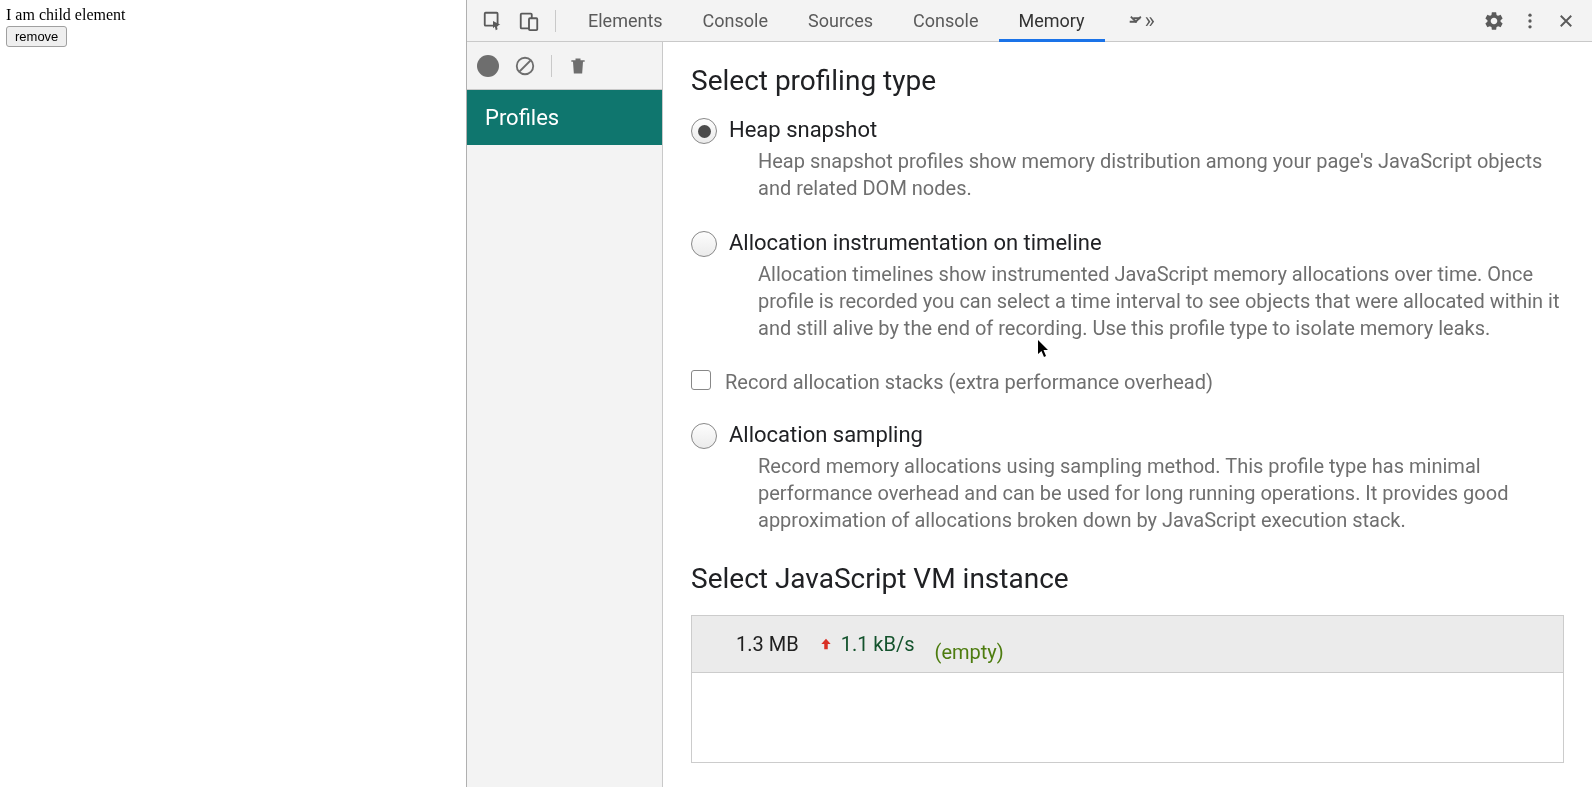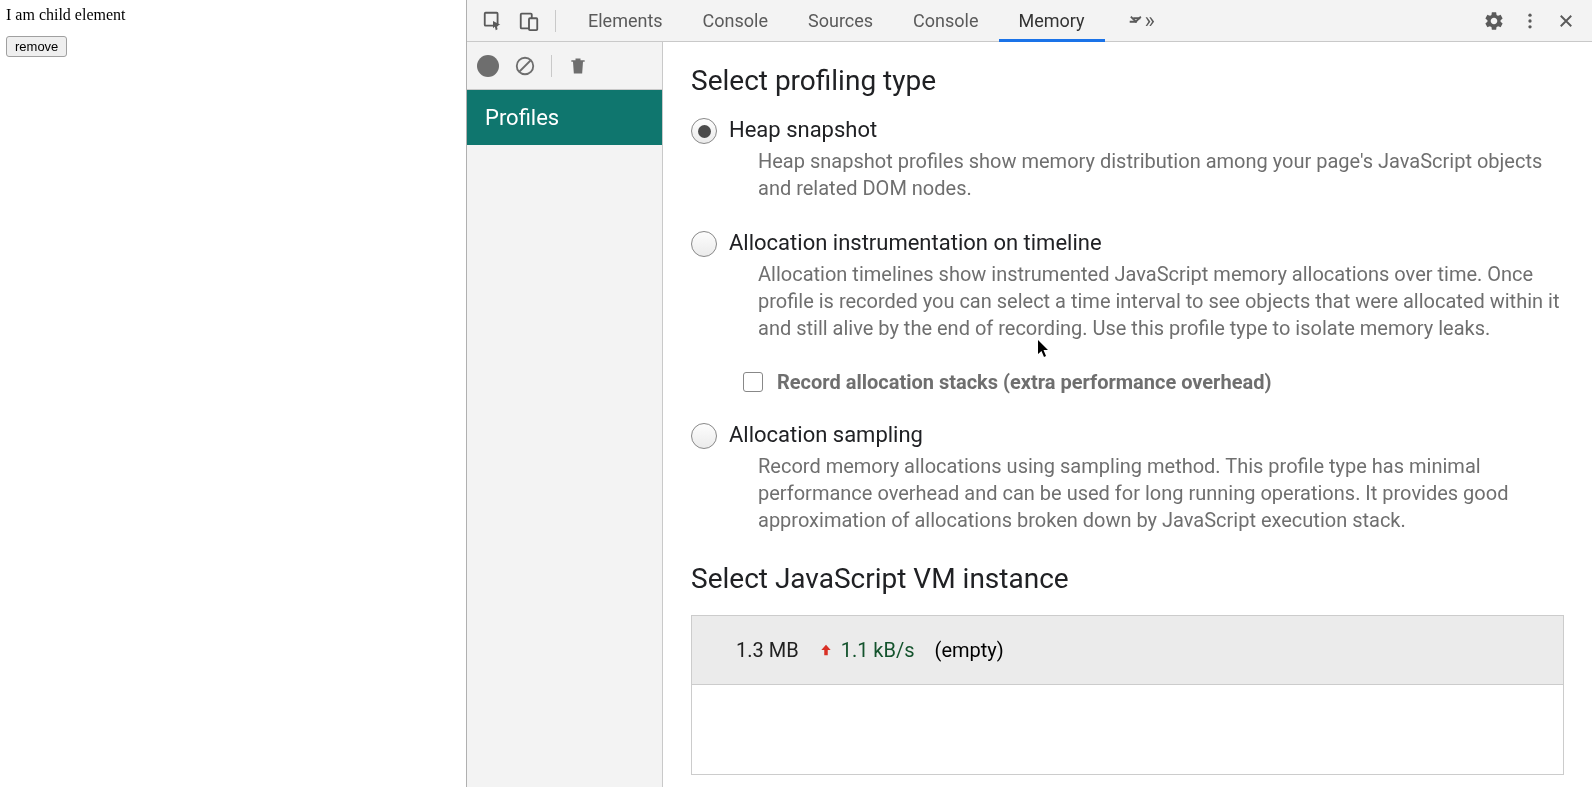--- a/index.html
+++ b/index.html
@@ -23,21 +23,21 @@
       font-size: 16px;
     }
     .page-content button {
       font-family: Arial, sans-serif;
       font-size: 13px;
       padding: 2px 8px;
       background: #efefef;
       border: 1px solid #a0a0a0;
       border-radius: 3px;
       cursor: pointer;
-      margin-top: 12px;
+      margin-top: 2px;
     }
     .devtools {
       flex: 1;
       display: flex;
       flex-direction: column;
       background: #f3f3f3;
     }
     .devtools-tabbar {
       height: 42px;
       display: flex;
@@ -183,26 +183,23 @@
       margin-bottom: 6px;
     }
     .option-desc {
       font-size: 20px;
       color: #6f6f6f;
       line-height: 1.35;
       margin-left: 29px;
     }
     .sub-option {
       display: flex;
-      align-items: center;
-      margin-left: 52px;
       margin-top: 18px;
       margin-bottom: 28px;
       cursor: pointer;
-      font-weight: bold;
     }
     .checkbox {
       width: 20px;
       height: 20px;
       border: 1.5px solid #888;
       border-radius: 3px;
       margin-right: 14px;
       background: #fff;
     }
     .sub-option-label {
@@ -212,39 +209,40 @@
     .vm-heading {
       font-size: 26px;
       font-weight: 400;
       color: #202124;
       margin-top: 14px;
       margin-bottom: 18px;
     }
     .vm-instance {
       border: 1px solid #ccc;
       background: #ebebeb;
-      padding: 22px 18px;
+      padding: 8px 18px;
       display: flex;
       align-items: center;
       gap: 20px;
       font-size: 20px;
       cursor: pointer;
     }
     .vm-instance .size {
       color: #212121;
       margin-left: 26px;
     }
     .vm-instance .rate {
       color: #14532d;
       display: flex;
       align-items: center;
       gap: 8px;
     }
     .vm-instance .label {
-      color: #000000;
+      color: #4d7c0f;
+      margin-top: 16px;
     }
     .vm-list-empty {
       border: 1px solid #ccc;
       border-top: none;
       height: 90px;
       background: #fff;
     }
     svg { display: block; }
     .cursor-arrow {
       position: absolute;

